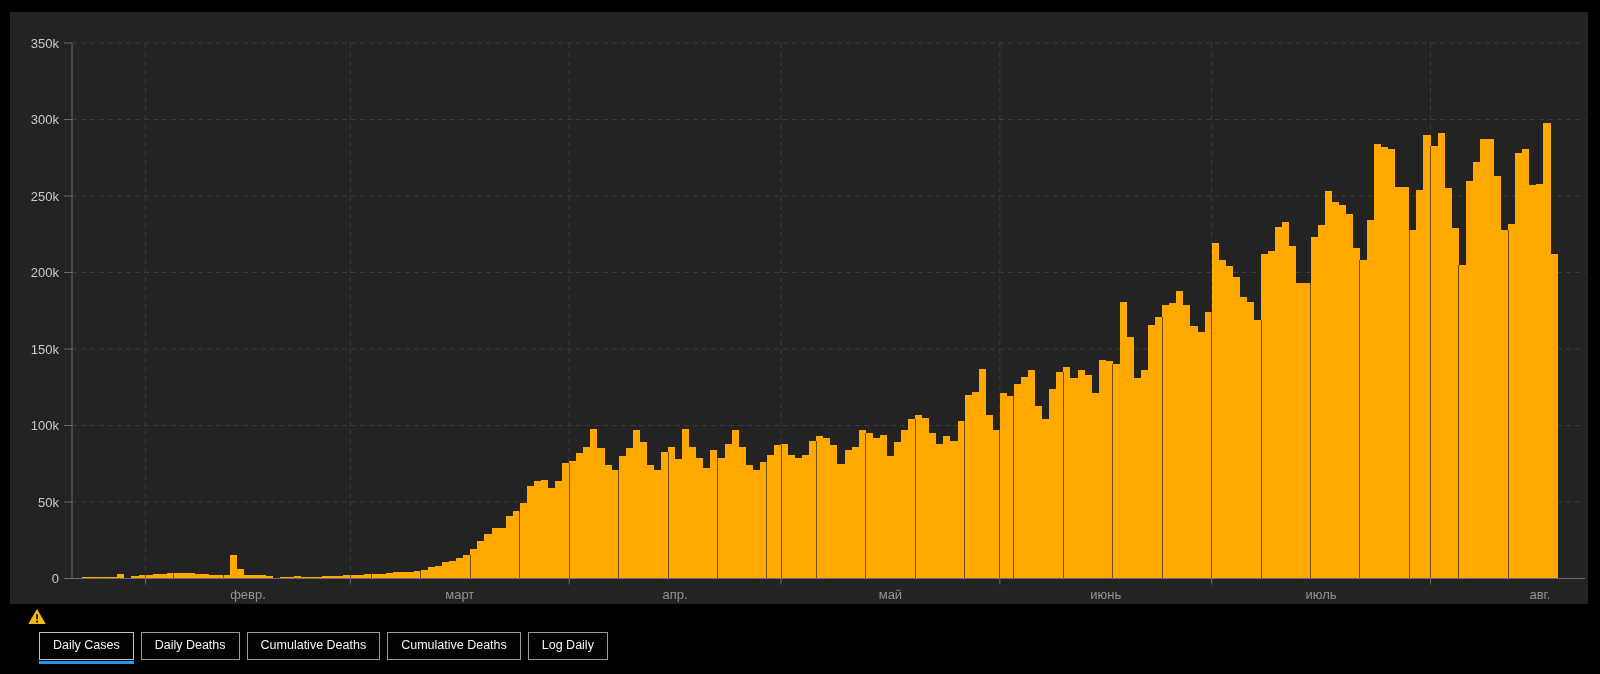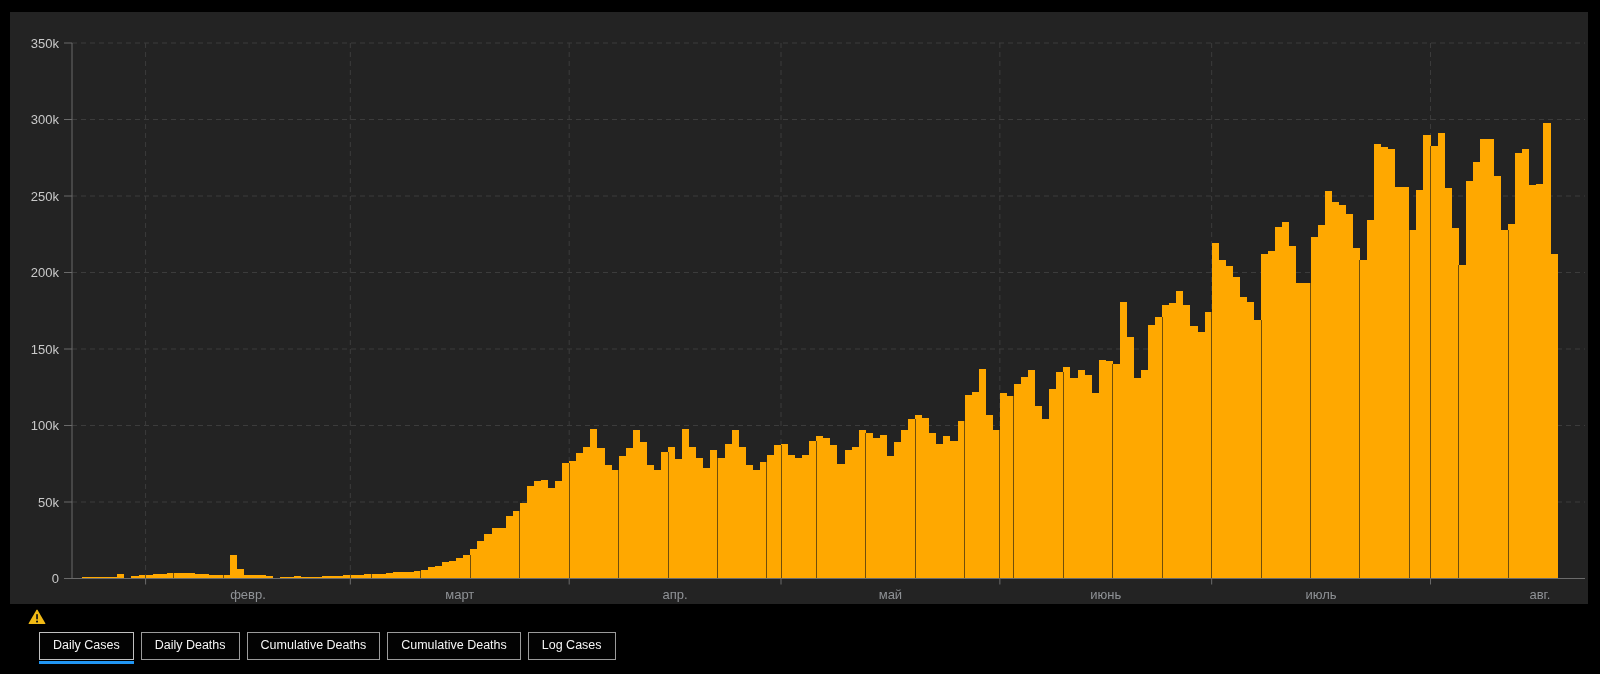--- a/index.html
+++ b/index.html
@@ -317,15 +317,15 @@
       <path d="M11.2 2.6 L0.9 20.2 Q0.4 21.4 1.8 21.4 L22.2 21.4 Q23.6 21.4 23.1 20.2 L12.8 2.6 Q12 1.4 11.2 2.6 Z" fill="#f2ba15"></path>
       <rect x="10.9" y="8" width="2.3" height="7.2" rx="1" fill="#141414"></rect>
       <circle cx="12.05" cy="18.1" r="1.4" fill="#141414"></circle>
     </svg>
   </div>
   <div class="tab-bar">
     <button class="tab active">Daily Cases</button>
     <button class="tab">Daily Deaths</button>
     <button class="tab">Cumulative Deaths</button>
     <button class="tab">Cumulative Deaths</button>
-    <button class="tab">Log Cases</button>
+    <button class="tab">Log Daily</button>
   </div>
 </div>
 
 </body></html>

